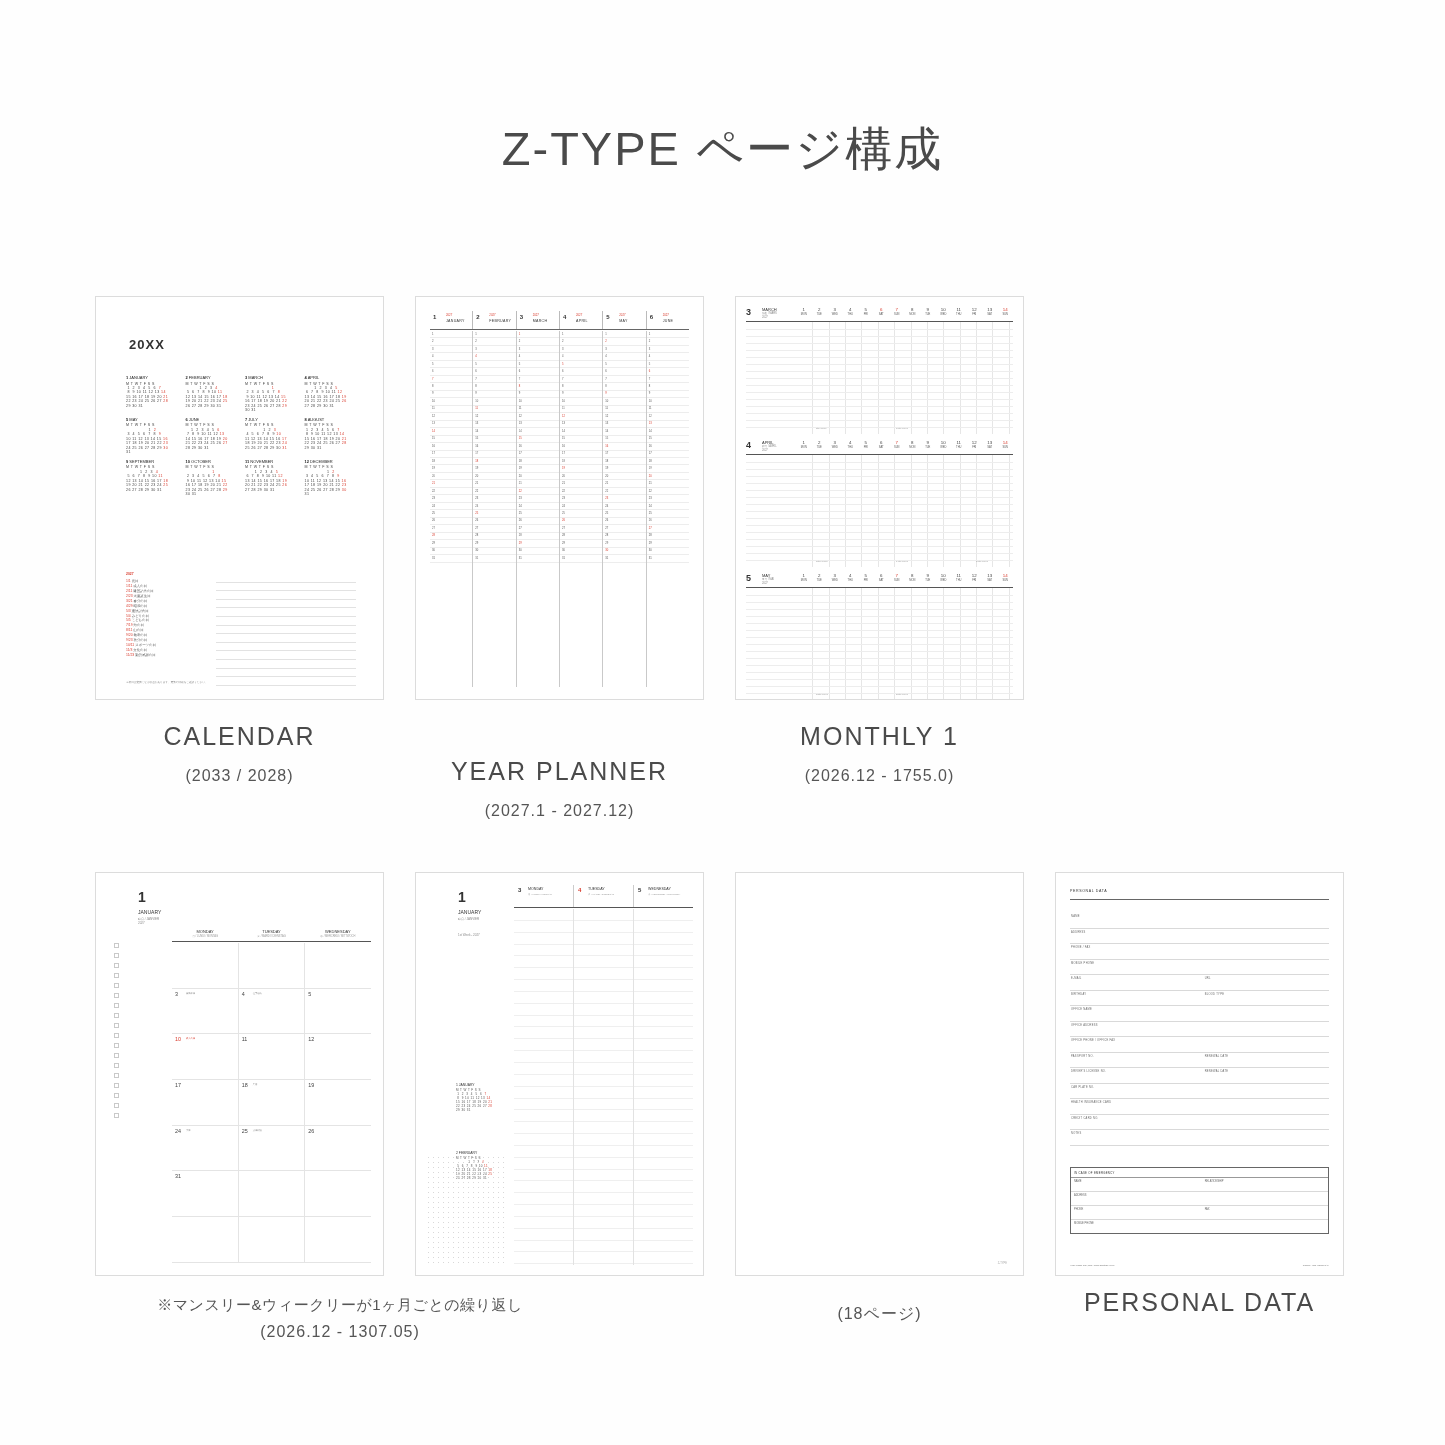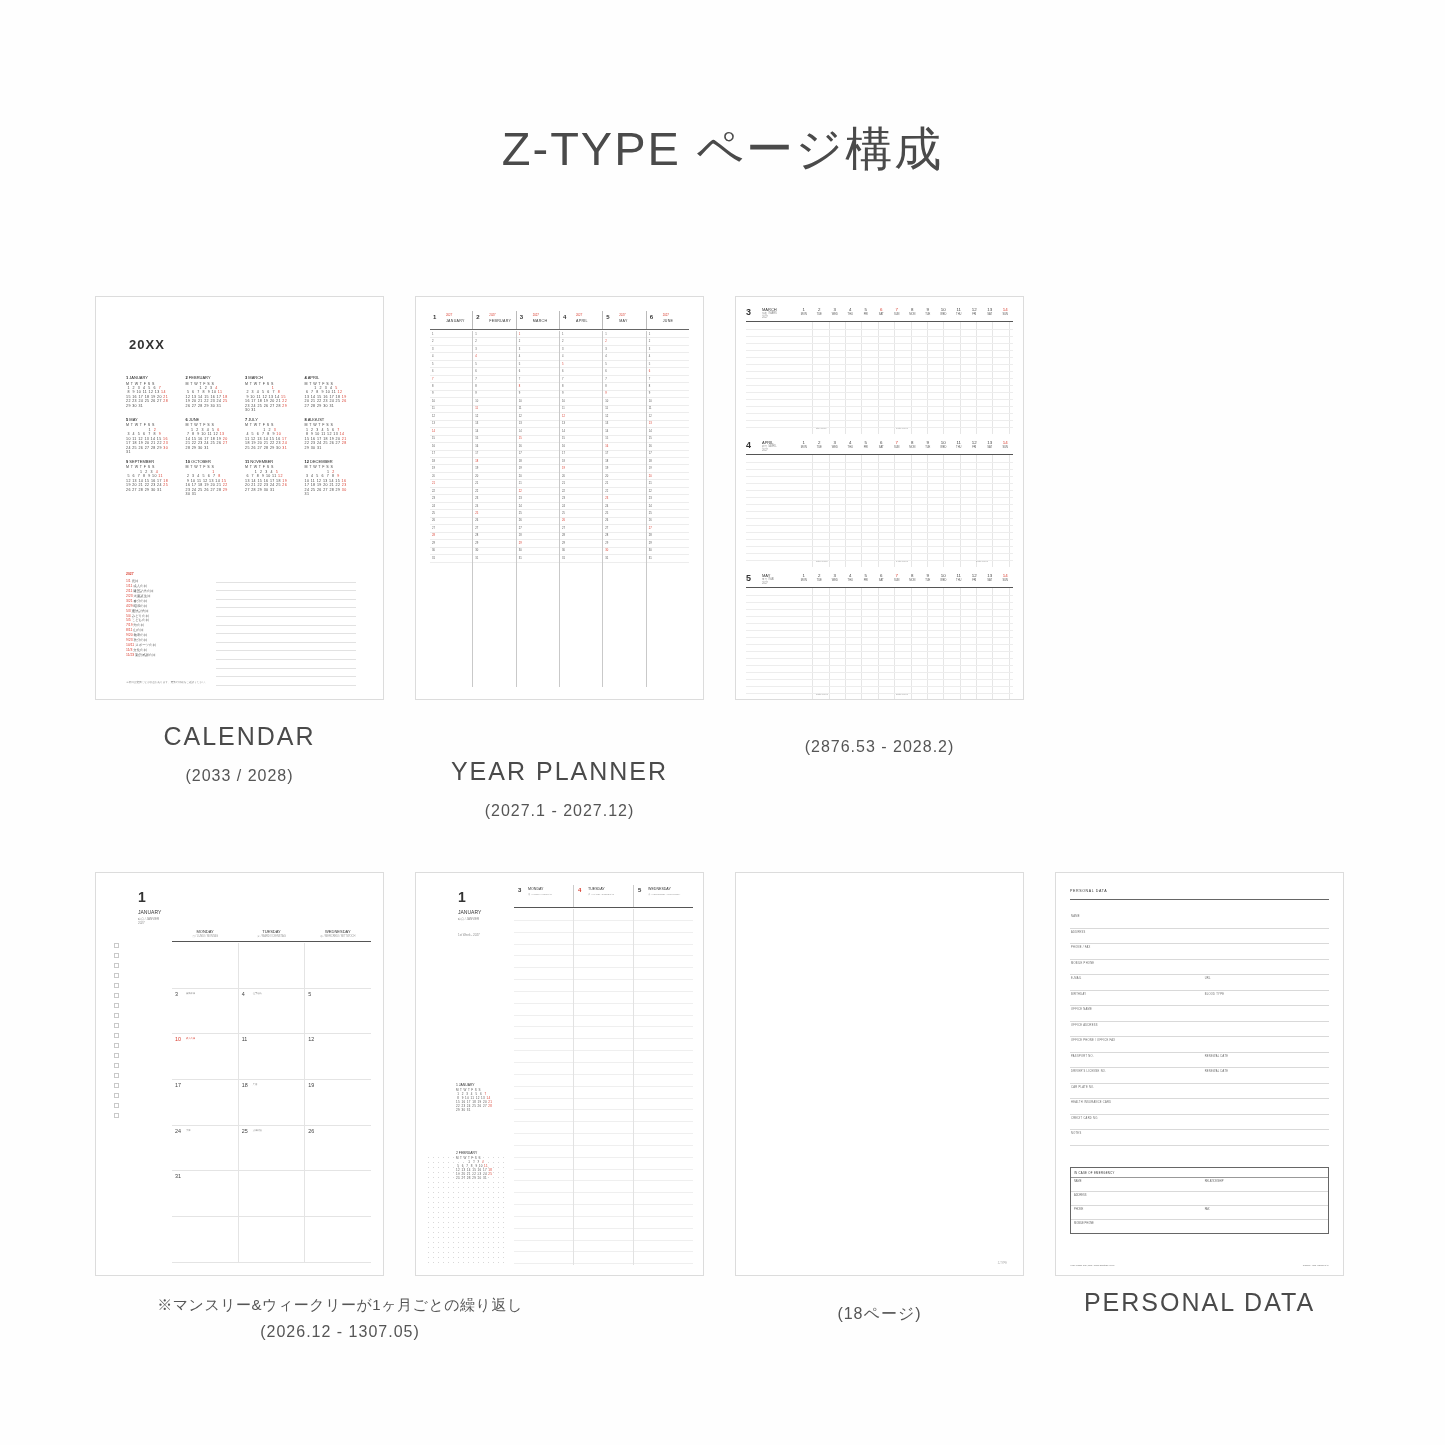--- a/index.html
+++ b/index.html
@@ -860,21 +860,22 @@
           <div class="hline" style="top:91px"></div>
           <div class="hline" style="top:98px"></div>
           <div class="hline" style="top:105px"></div>
           <div class="m1-week" style="left:70px;top:105px">18th Week</div>
           <div class="m1-week" style="left:150px;top:105px">20th Week</div>
         </div>
       </div>
     </div>
 </div>
 <div class="caption" id="cap-m1">
-  <div class="cap-sub">(2876.53 - 2028.2)</div>
+  <div class="cap-main">MONTHLY 1</div>
+  <div class="cap-sub">(2026.12 - 1755.0)</div>
 </div>
 
 <div class="sheet" id="m2-sheet">
   <div class="tab"></div>
   <div class="m2-num">1</div>
   <div class="m2-mon">
     <div>JANUARY</div>
     <div class="sm">睦月 / JANVIER</div>
     <div class="sm">2027</div>
   </div>

